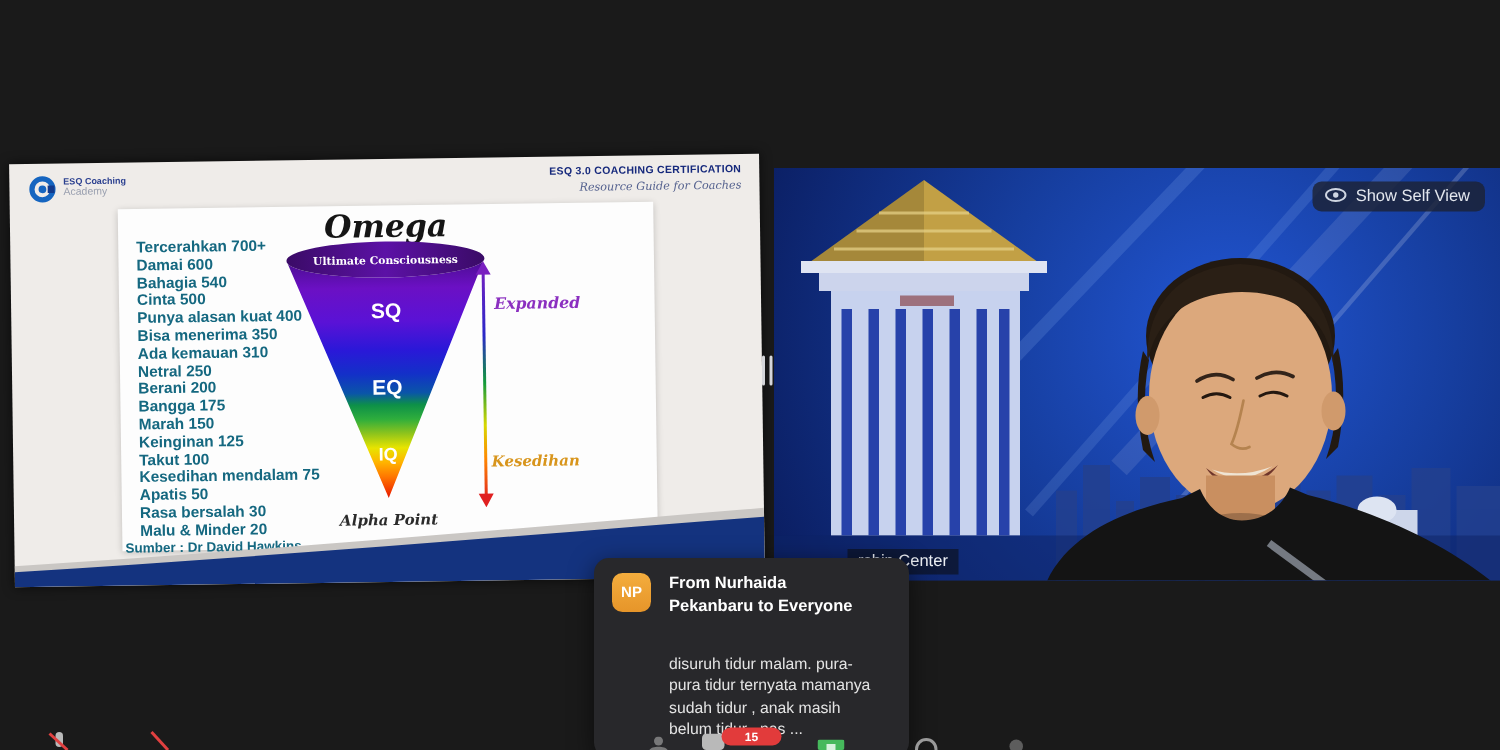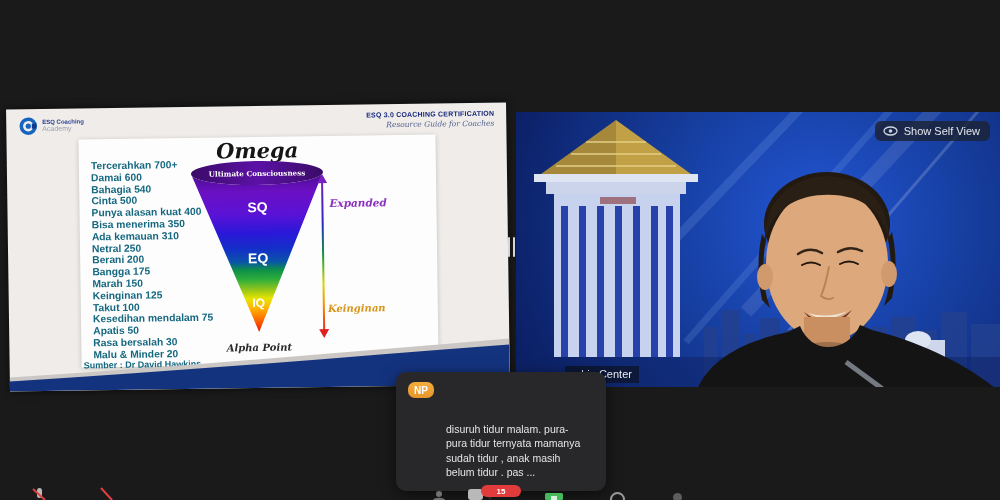--- a/index.html
+++ b/index.html
@@ -31,39 +31,39 @@
                   font-style:italic;font-weight:bold;font-size:10px;color:#d8951c;}
   .lbl-alpha{position:absolute;left:104px;top:205px;width:148px;text-align:center;
              font-family:"DejaVu Serif",serif;font-style:italic;font-weight:bold;
              font-size:10px;color:#2b2b2b;}
   .source{position:absolute;left:74px;top:252px;font-size:9px;font-weight:bold;color:#156880;}
   .swoosh{position:absolute;left:0;bottom:0;}
 
   
   .video{position:absolute;left:516px;top:112px;width:484px;height:275px;overflow:hidden;
          background:radial-gradient(circle at 62% 40%, #2256d4 0%, #163e9f 45%, #0a1c5e 100%);}
-  .self-view-btn{position:absolute;right:10px;top:9px;display:flex;align-items:center;gap:6px;
+  .self-view-btn{position:absolute;right:10px;top:9px;display:flex;gap:6px;
                  background:rgba(28,34,52,.82);border-radius:6px;padding:4px 10px 4px 8px;
                  color:#e3e7ee;font-size:11px;cursor:pointer;}
   .name-tag{position:absolute;left:49px;top:254px;background:rgba(12,14,18,.58);
             padding:2px 7px 3px 7px;font-size:11px;color:#eceff4;}
 
   
   .pane-handle{position:absolute;left:508px;top:237px;display:flex;gap:3px;z-index:5;}
   .pane-handle span{display:block;width:2px;height:20px;background:#d5d6da;border-radius:1px;}
 
   
   .chat-popup{position:absolute;left:396px;top:372px;width:186px;background:#28282b;
               border-radius:10px;padding:10px 12px 11px 12px;z-index:30;
               box-shadow:0 4px 16px rgba(0,0,0,.55);}
   .chat-popup::after{content:"";position:absolute;left:86px;bottom:-9px;width:0;height:0;
                      border-left:8px solid transparent;border-right:8px solid transparent;
                      border-top:10px solid #28282b;}
   .chat-head{display:flex;align-items:flex-start;}
-  .chat-avatar{width:26px;height:16px;border-radius:7px;flex:0 0 26px;
+  .chat-avatar{width:26px;height:26px;border-radius:7px;flex:0 0 26px;
                background:linear-gradient(180deg,#f4ad3d,#e6952a);
                display:flex;align-items:center;justify-content:center;
                color:#fff;font-size:10px;font-weight:bold;}
   .chat-title{margin-left:12px;font-size:11px;font-weight:bold;color:#fff;
               line-height:1.35;width:130px;}
   .chat-msg{margin-left:38px;margin-top:24px;font-size:10.5px;color:#e4e4e4;
             line-height:1.38;width:136px;}
 
   
   .tb{position:absolute;z-index:40;}
@@ -164,21 +164,21 @@
             <stop offset="0.82" stop-color="#ff8800"></stop>
             <stop offset="1" stop-color="#e02020"></stop>
           </linearGradient>
         </defs>
         <line x1="10" y1="8" x2="10" y2="156" stroke="url(#arrowGrad)" stroke-width="2"></line>
         <polygon points="10,0 5,9 15,9" fill="#7a20c0"></polygon>
         <polygon points="10,164 5,155 15,155" fill="#e02020"></polygon>
       </svg>
 
       <div class="lbl-expanded">Expanded</div>
-      <div class="lbl-contracted">Keinginan</div>
+      <div class="lbl-contracted">Kesedihan</div>
       <div class="lbl-alpha">Alpha Point</div>
     </div>
 
     <div class="source">Sumber : Dr David Hawkins</div>
 
     <svg class="swoosh" width="500" height="48" viewBox="0 0 500 48">
       <path d="M0,34 C160,26 330,14 500,2 L500,10 C330,22 160,32 0,40 Z" fill="#cac7c4"></path>
       <path d="M0,38 C170,30 340,18 500,8 L500,48 L0,48 Z" fill="#14337f"></path>
     </svg>
   </div>
@@ -268,20 +268,21 @@
       </svg>
       <span>Show Self View</span>
     </div>
 
     <div class="name-tag">rship Center</div>
   </div>
 
   <div class="chat-popup">
     <div class="chat-head">
       <div class="chat-avatar">NP</div>
+      <div class="chat-title">From Nurhaida Pekanbaru to Everyone</div>
     </div>
     <div class="chat-msg">disuruh tidur malam. pura-pura tidur ternyata mamanya sudah tidur , anak masih belum tidur . pas ...</div>
   </div>
 
   <svg class="tb" style="left:31px;top:488px;" width="16" height="12" viewBox="0 0 16 12">
     <rect x="6" y="0" width="5" height="10" rx="2.5" fill="#b9b9b9"></rect>
     <line x1="2" y1="1" x2="14" y2="12" stroke="#e04040" stroke-width="2"></line>
   </svg>
   <svg class="tb" style="left:100px;top:487px;" width="13" height="13" viewBox="0 0 13 13">
     <line x1="1" y1="1" x2="12" y2="13" stroke="#e04040" stroke-width="2"></line>

